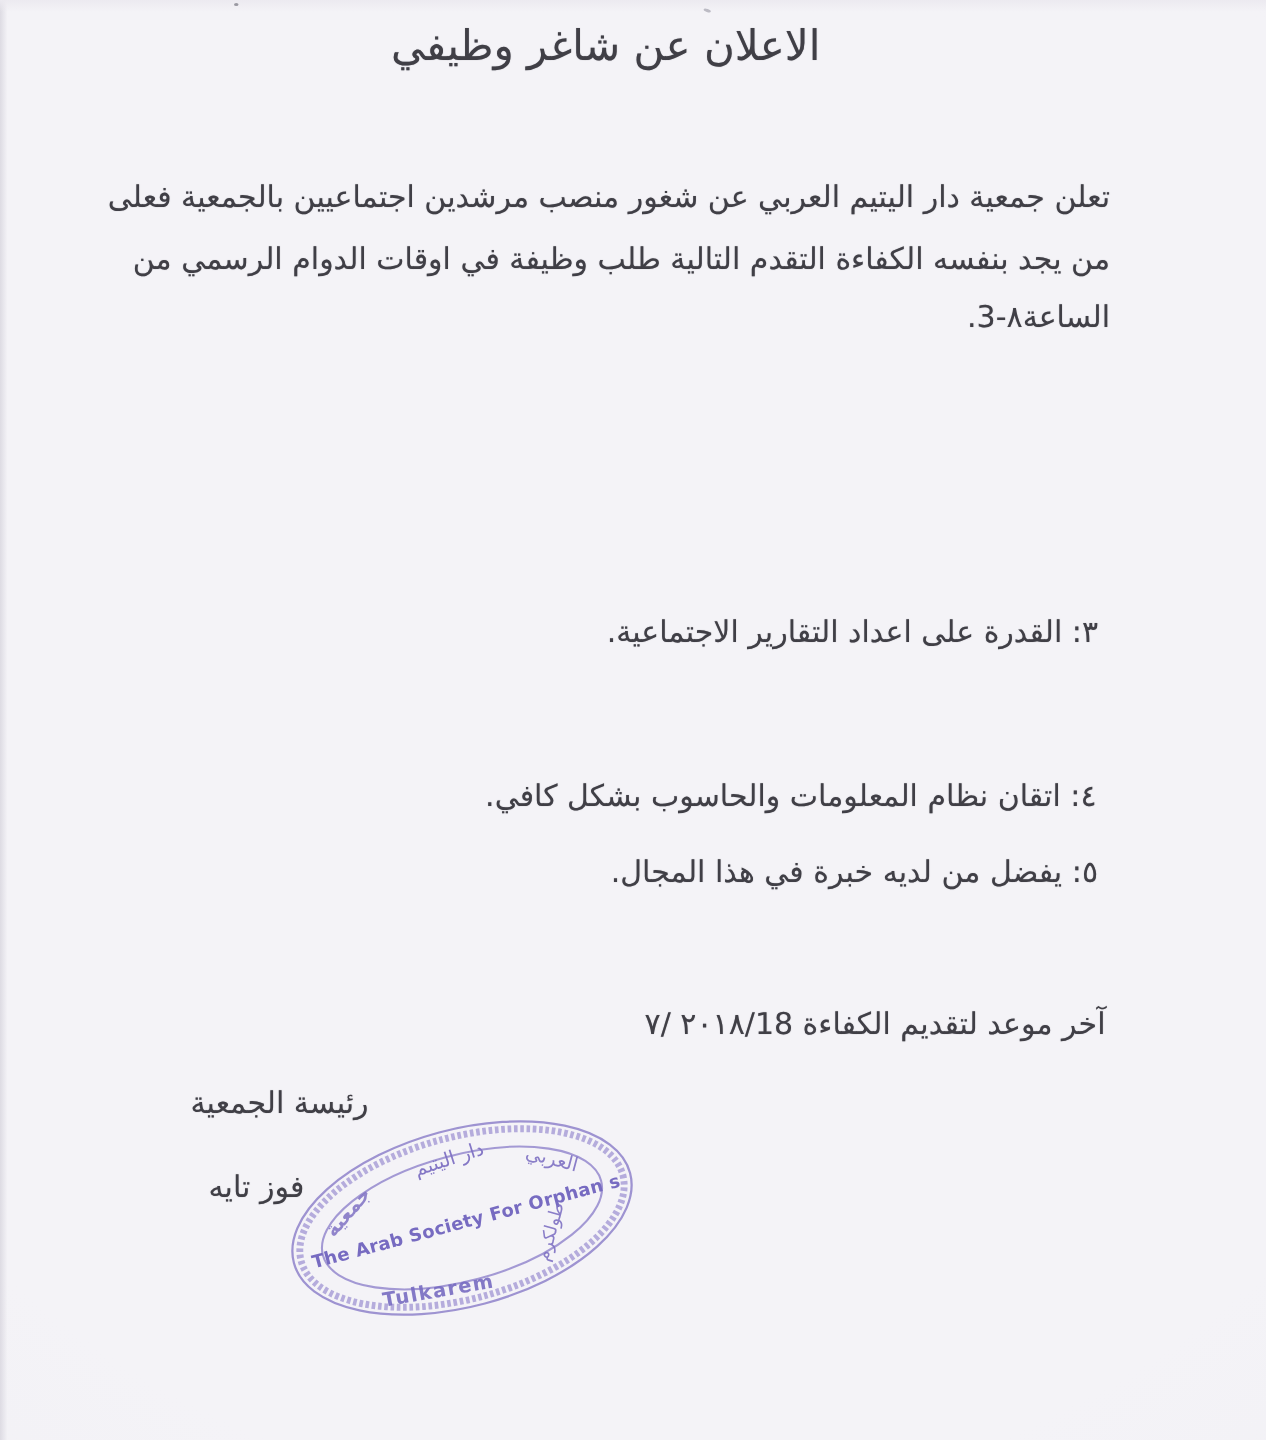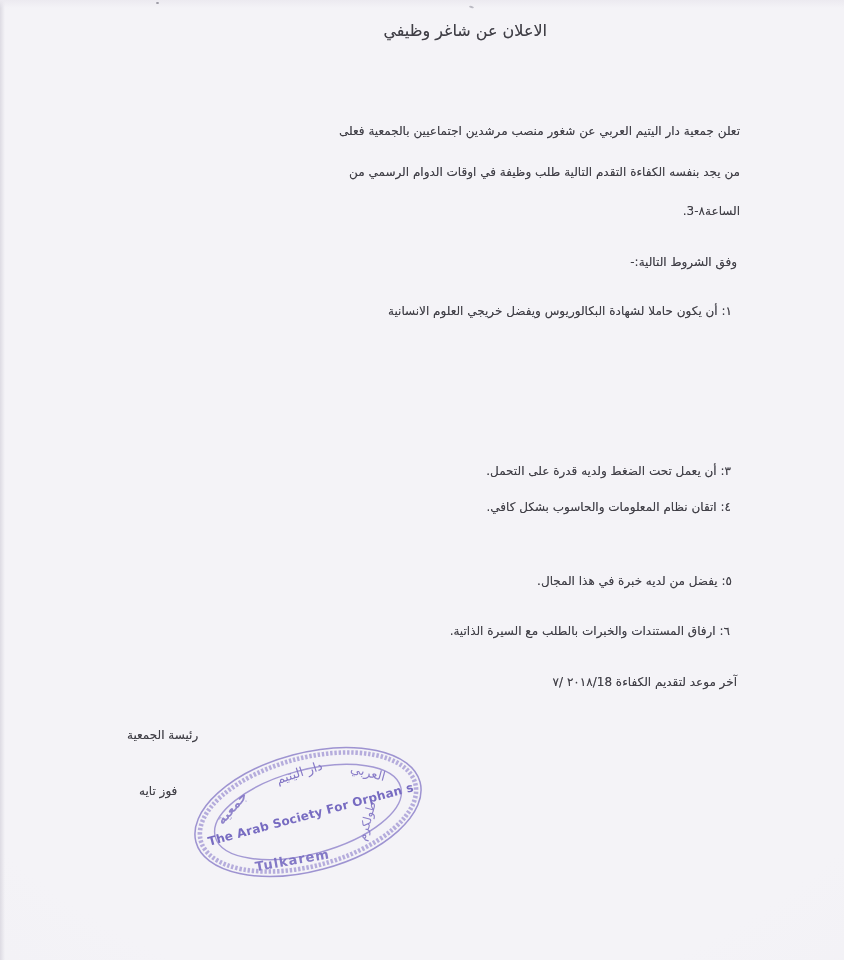--- a/index.html
+++ b/index.html
@@ -13,52 +13,49 @@
     position:absolute;inset:0;
     background:
       linear-gradient(180deg, #eceaf0 0px, rgba(242,241,245,0) 8px),
       linear-gradient(90deg, #dddbe3 0px, rgba(242,241,245,0) 5px),
       radial-gradient(120% 100% at 50% 45%, #f4f3f7 60%, #efeef3 100%);
   }
   .line{
     position:absolute;
     direction:rtl;
     white-space:nowrap;
-    font-size:12px;
+    font-size:20px;
     line-height:28px;
     color:#403f46;
     text-shadow:0 0 0.6px rgba(70,69,80,0.55);
   }
-  .title{font-size:16px;}
+  .title{font-size:28px;}
   .ltr-num{direction:ltr;unicode-bidi:isolate;}
   .sig{direction:rtl;}
   .speck{position:absolute;border-radius:50%;}
   .stamp-svg{position:absolute;mix-blend-mode:multiply;opacity:.93;}
 </style>
 </head>
 <body>
 
 <div class="page">
 
   <div class="speck" style="left:156px;top:2px;width:3px;height:2px;background:#9a99a2;"></div>
   <div class="speck" style="left:469px;top:6px;width:5px;height:2px;background:#bcbbc4;transform:rotate(20deg);"></div>
 
   <div class="line title" style="top:17px;right:297px;">الاعلان عن شاغر وظيفي</div>
 
   <div class="line" style="top:117px;right:104px;">تعلن جمعية دار اليتيم العربي عن شغور منصب مرشدين اجتماعيين بالجمعية فعلى</div>
   <div class="line" style="top:158px;right:104px;">من يجد بنفسه الكفاءة التقدم التالية طلب وظيفة في اوقات الدوام الرسمي من</div>
   <div class="line" style="top:197px;right:104px;">الساعة٨-3.</div>
 
-  <div class="line" style="top:248px;right:107px;">وفق الشروط التالية:-</div>
 
-  <div class="line" style="top:297px;right:112px;">١: أن يكون حاملا لشهادة البكالوريوس ويفضل خريجي العلوم الانسانية</div>
-  <div class="line" style="top:457px;right:113px;">٣: أن يعمل تحت الضغط ولديه قدرة على التحمل.</div>
-  <div class="line" style="top:493px;right:113px;margin-left:18px;">٤: اتقان نظام المعلومات والحاسوب بشكل كافي.</div>
+  <div class="line" style="top:407px;right:112px;">٣: القدرة على اعداد التقارير الاجتماعية.</div>
+  <div class="line" style="top:516px;right:113px;margin-left:18px;">٤: اتقان نظام المعلومات والحاسوب بشكل كافي.</div>
   <div class="line" style="top:567px;right:112px;">٥: يفضل من لديه خبرة في هذا المجال.</div>
-  <div class="line" style="top:617px;right:114px;">٦: ارفاق المستندات والخبرات بالطلب مع السيرة الذاتية.</div>
 
   <div class="line" style="top:668px;right:107px;">
     <span>آخر موعد لتقديم الكفاءة</span>
     <span class="ltr-num" dir="ltr">٢٠١٨ /٧/18</span>
   </div>
 
   <div class="line sig" style="top:721px;left:127px;right:auto;">رئيسة الجمعية</div>
   <div class="line sig" style="top:777px;left:129px;right:auto;margin-left:10px;">فوز تايه</div>
 
   <svg class="stamp-svg" width="280" height="150" viewBox="0 0 280 150" style="left:178px;top:735px;" xmlns="http://www.w3.org/2000/svg">

